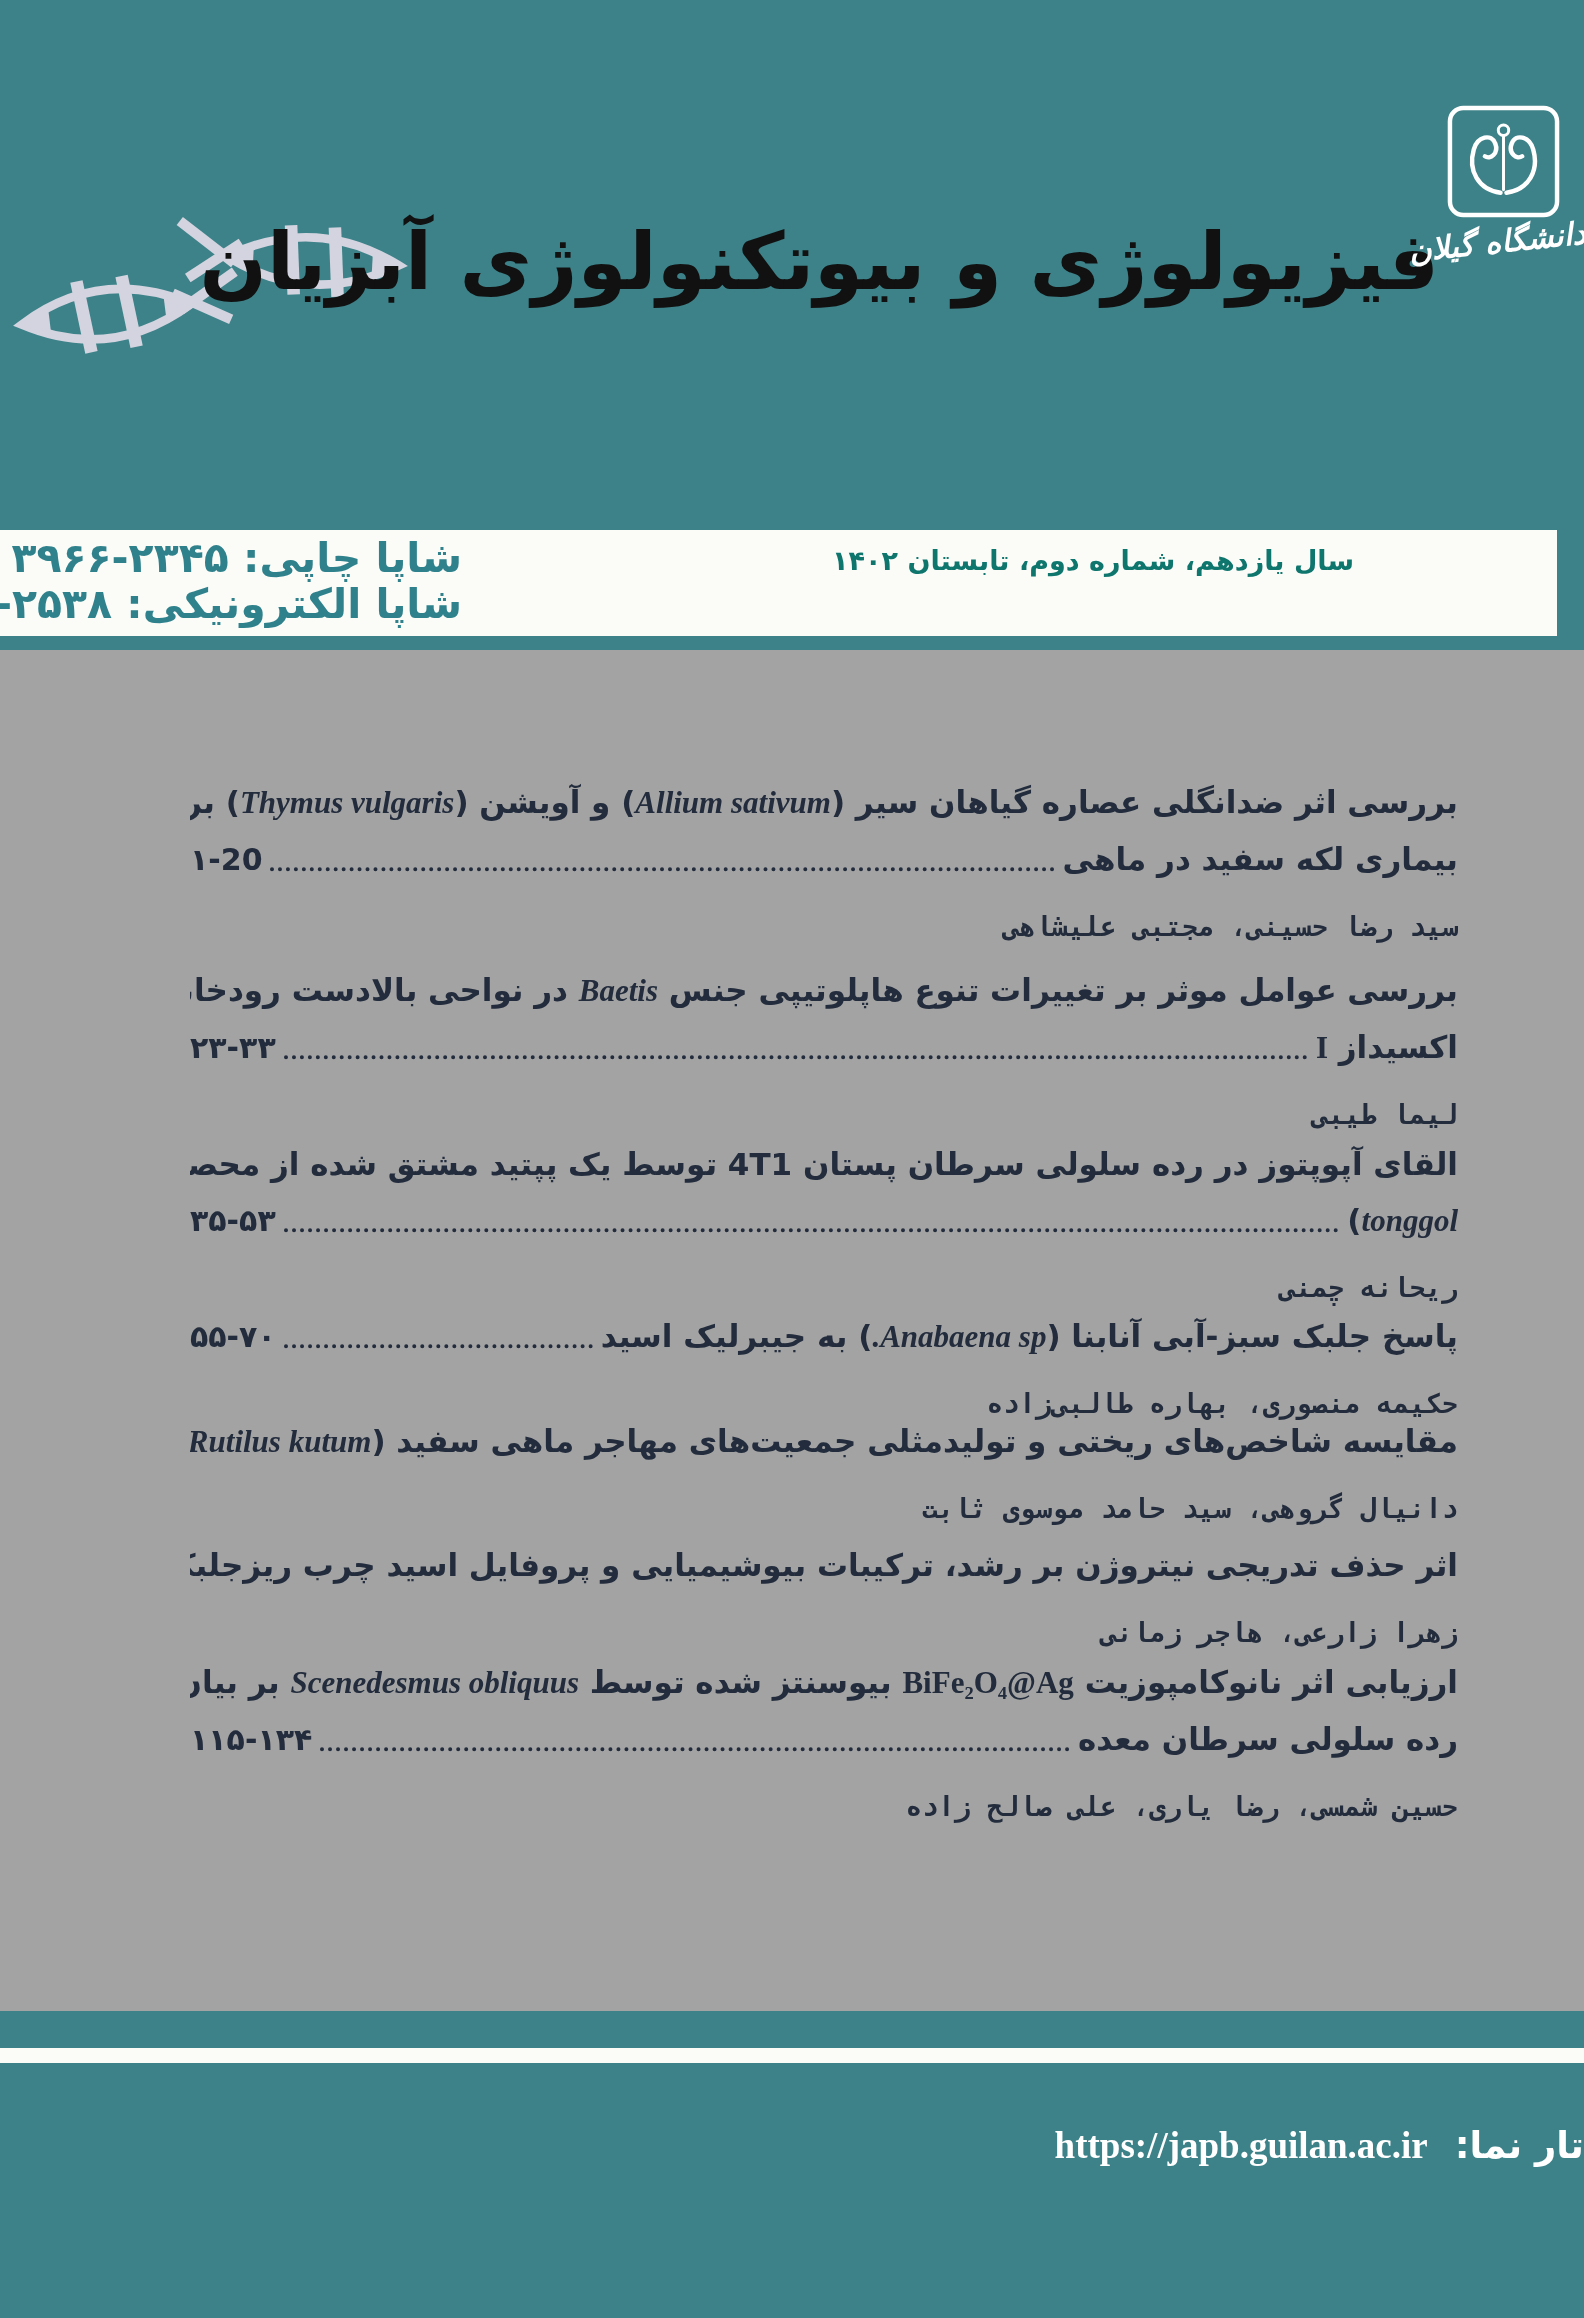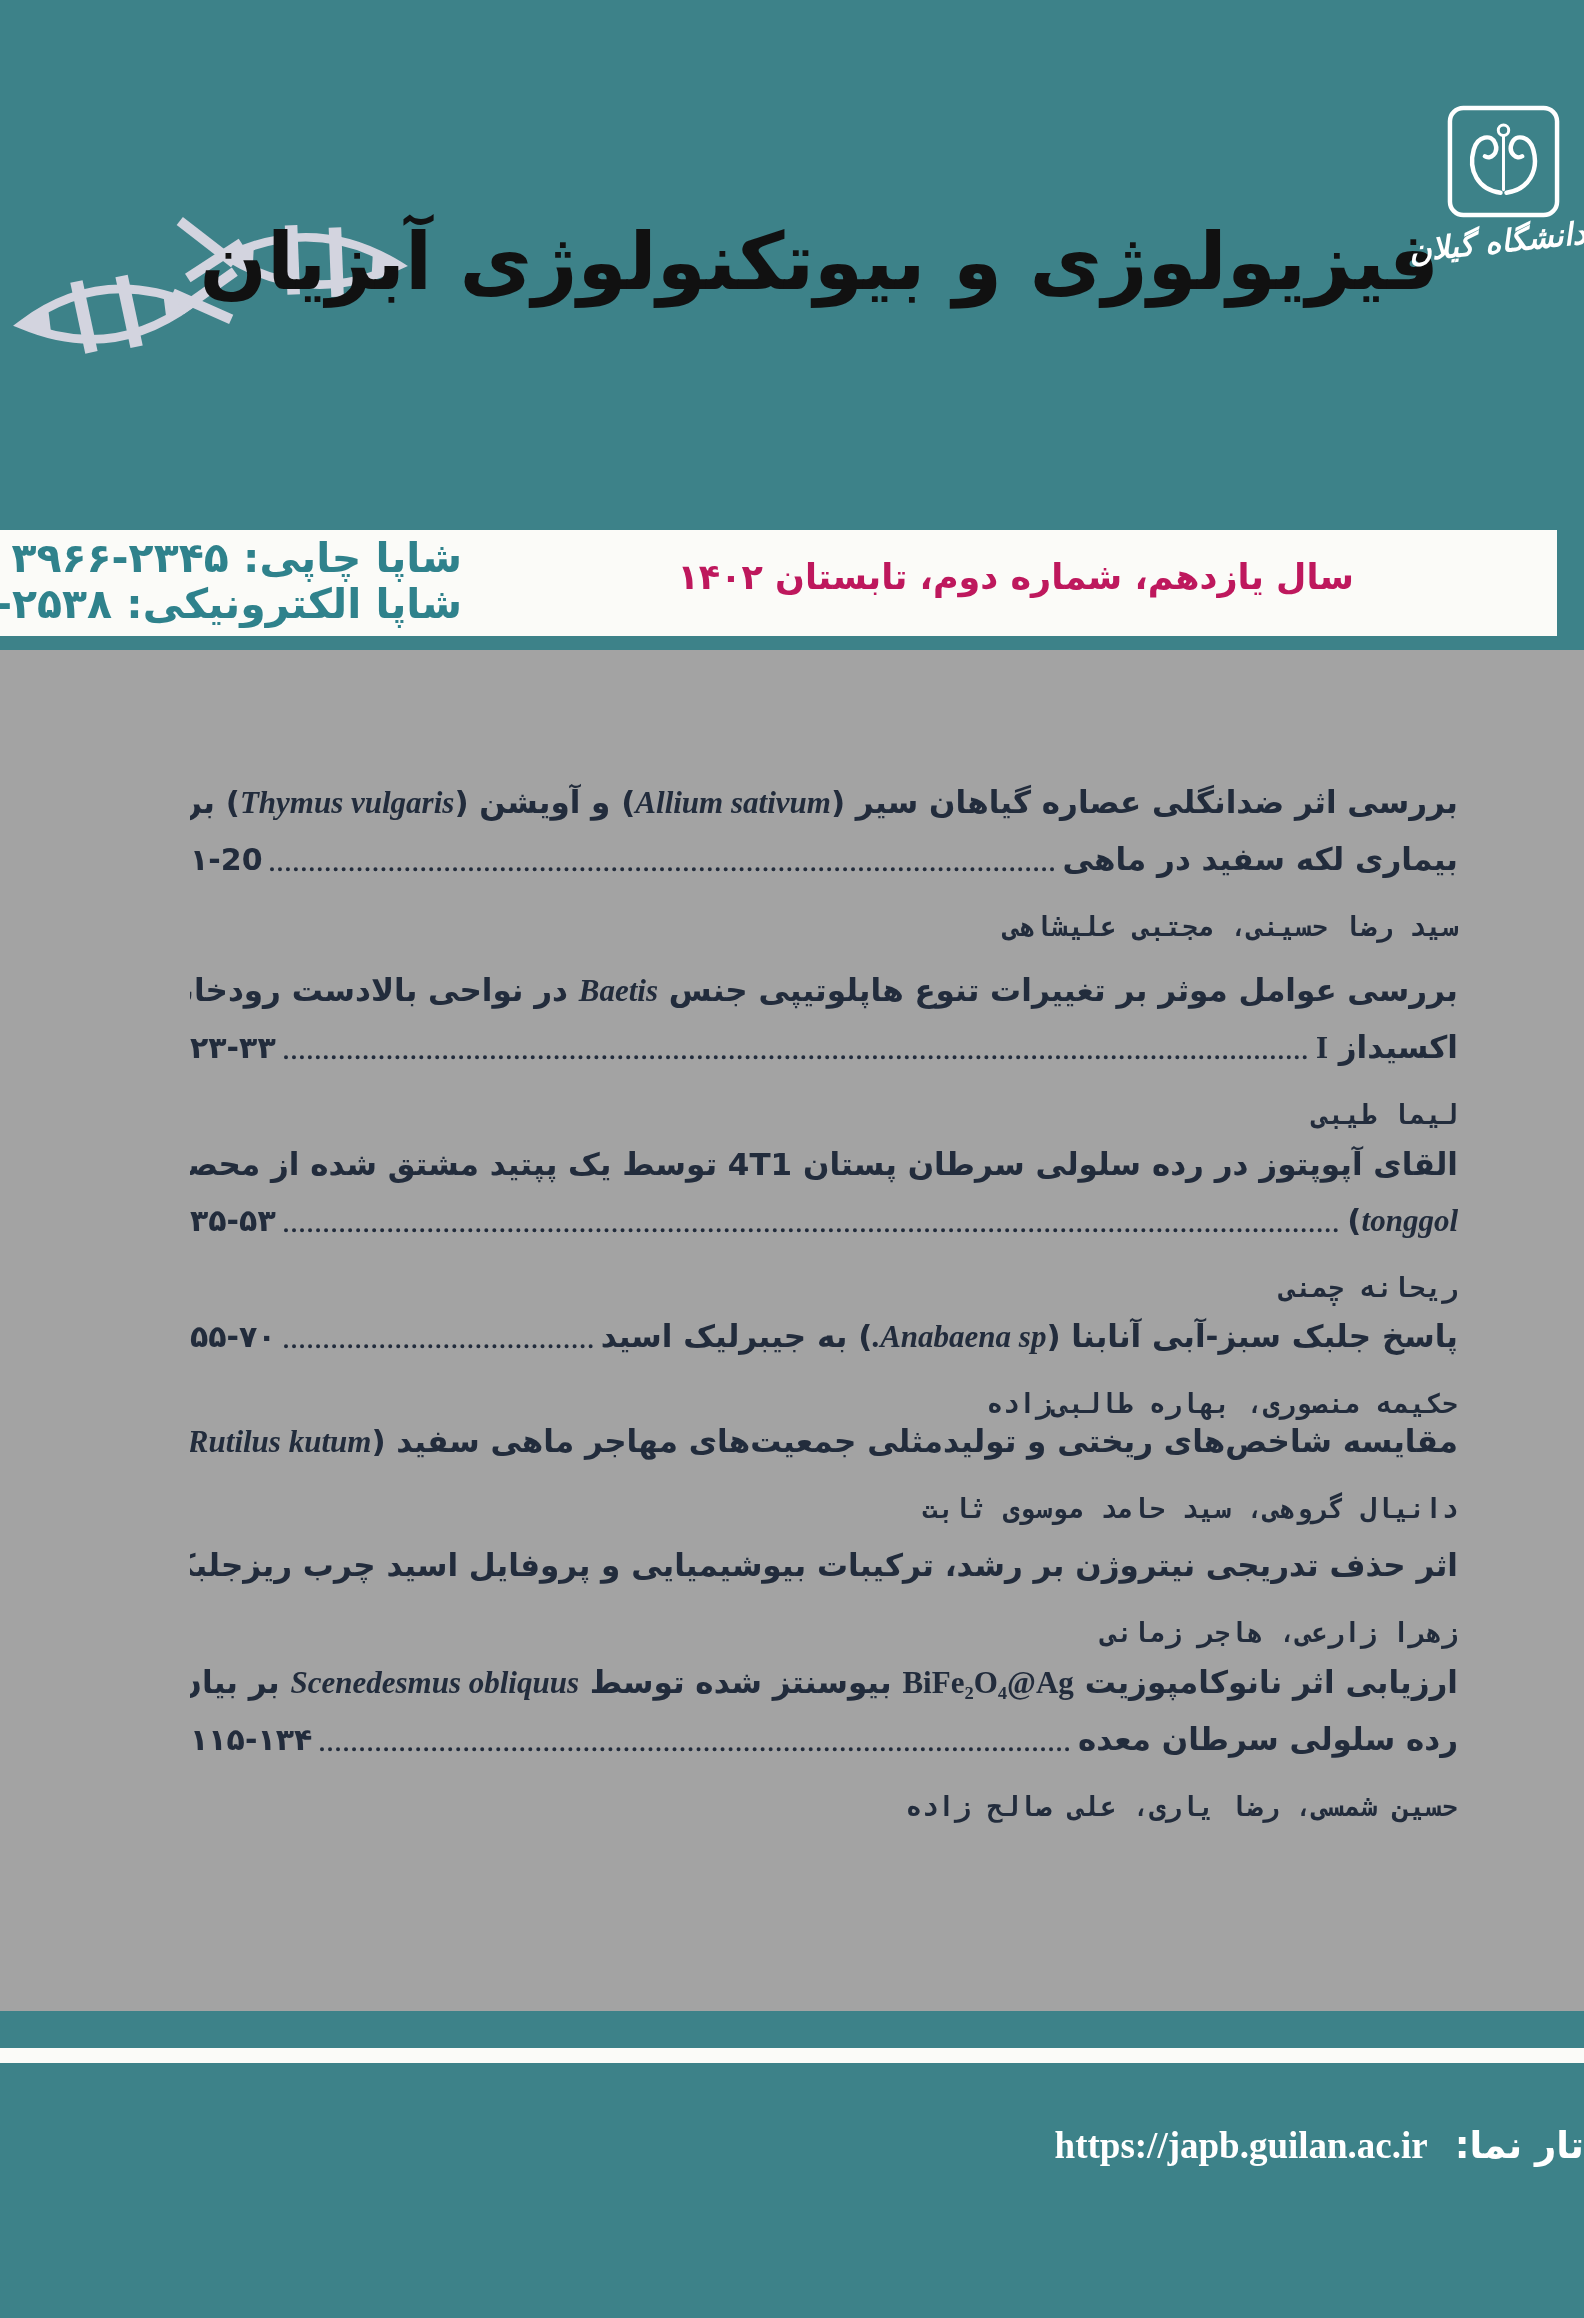--- a/index.html
+++ b/index.html
@@ -11,22 +11,22 @@
   .journal-title{position:absolute;right:182px;top:203px;margin:0;color:#111111;
         font-size:79px;line-height:118px;white-space:nowrap;direction:rtl;letter-spacing:0;}
   .logo-wrap{position:absolute;right:35px;top:102px;width:165px;text-align:center;}
   .logo-wrap svg{display:block;margin:0 auto;width:119px;height:119px;}
   .logo-caption{margin-top:1.6px;color:#ffffff;font-size:31px;font-style:italic;
         transform:rotate(-6deg);direction:rtl;white-space:nowrap;}
   
   .info-band{position:absolute;left:0;top:530px;width:1557px;height:106px;background:#FBFBF8;}
   .issn-block{position:absolute;left:69px;top:4.7px;width:393px;text-align:center;direction:rtl;
         color:#2F828C;font-size:41px;line-height:46px;white-space:nowrap;}
-  .issue-line{position:absolute;right:203px;top:26px;direction:rtl;color:#be185d;
-        font-size:35px;line-height:42px;white-space:nowrap;}
+  .issue-line{position:absolute;right:203px;top:10px;direction:rtl;color:#0f766e;
+        font-size:27px;line-height:42px;white-space:nowrap;}
   .rule-top{position:absolute;left:0;top:636px;width:1584px;height:14px;background:#3D8289;}
   
   .toc{position:absolute;left:0;top:650px;width:1584px;height:1361px;background:#a3a3a3;}
   .entry{position:absolute;right:126px;left:190px;direction:rtl;color:#222C3C;}
   .tl{font-size:31px;line-height:56px;white-space:nowrap;overflow:hidden;}
   .l2{display:flex;direction:rtl;align-items:center;height:56px;overflow:hidden;}
   .l2 .tl2{white-space:nowrap;font-size:31px;}
   .leader{flex:1 1 auto;min-width:19px;height:0;border-bottom:4.7px dotted #222C3C;
         margin:0 7.9px;transform:translateY(10.2px);}
   .pages{white-space:nowrap;font-size:30px;letter-spacing:0.8px;}

